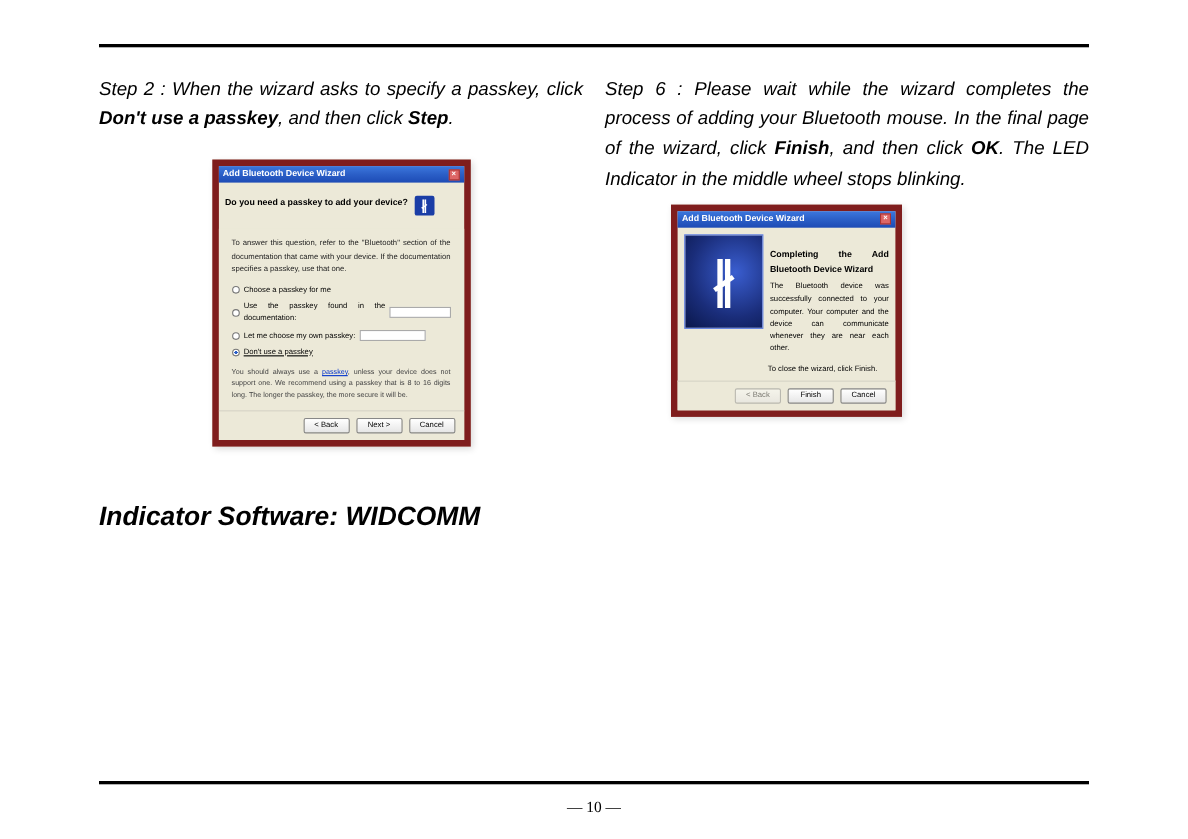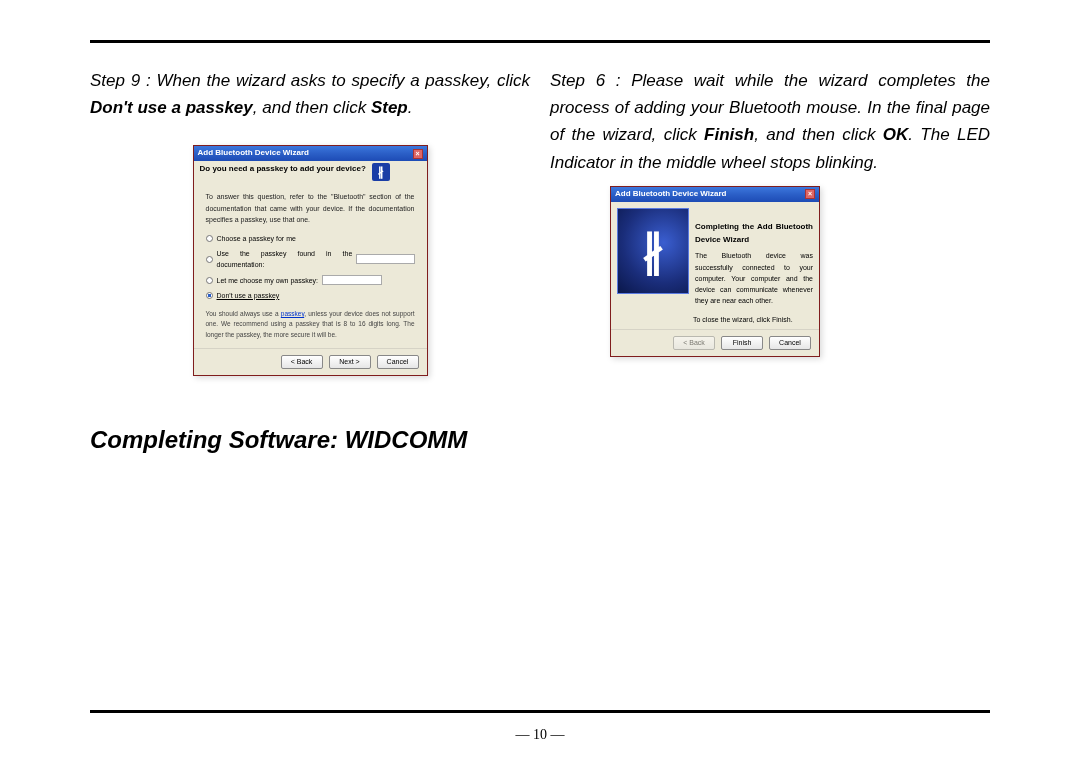--- a/index.html
+++ b/index.html
@@ -40,21 +40,21 @@
     font-style: italic;
     font-size: 17px;
     line-height: 1.6;
     text-align: justify;
   }
   .step-text { text-align: justify; }
   .bold { font-weight: bold; }
 
   .dialog {
     width: 235px;
-    border: 1px solid #7f1d1d;
+    border: 6px solid #7f1d1d;
     background: #ece9d8;
     font-family: Tahoma, sans-serif;
     font-style: normal;
     font-size: 7px;
     margin: 24px auto 10px auto;
     box-shadow: 2px 2px 6px rgba(0,0,0,.15);
   }
   .dlg-title {
     height: 15px;
     background: linear-gradient(to bottom,#3c77dd 0%,#2b5fc7 50%,#1d4bb5 100%);
@@ -75,21 +75,21 @@
     text-align:center;
     line-height:8px;
   }
   .dlg-body {
     padding: 6px 8px 6px 8px;
     background:#ece9d8;
   }
   .dlg-heading {
     font-weight: bold;
     font-size: 8px;
-    padding: 2px 6px;
+    padding: 12px 6px;
     display:flex;
     gap:6px;
     align-items:flex-start;
   }
   .bt-icon-sm {
     width:18px;height:18px;
     background:#1a3da6;
     border-radius:2px;
     display:flex;align-items:center;justify-content:center;
     flex-shrink:0;
@@ -157,21 +157,21 @@
 </style>
 </head>
 <body>
 
 <div class="top-rule"></div>
 
 <div class="columns">
 
   <div class="col">
     <p class="step-text">
-      <span>Step 9 : When the wizard asks to specify a passkey, click </span><span class="bold">Don't use a passkey</span><span>, and then click </span><span class="bold">Step</span><span>.</span>
+      <span>Step 2 : When the wizard asks to specify a passkey, click </span><span class="bold">Don't use a passkey</span><span>, and then click </span><span class="bold">Step</span><span>.</span>
     </p>
 
     <div class="dialog">
       <div class="dlg-title">
         <span>Add Bluetooth Device Wizard</span>
         <span class="dlg-close">×</span>
       </div>
       <div class="dlg-heading">
         <span>Do you need a passkey to add your device?</span>
         <span class="bt-icon-sm">
@@ -232,16 +232,16 @@
       <div class="dlg2-foot">To close the wizard, click Finish.</div>
       <div class="dlg-buttons">
         <div class="btn" style="opacity:.5">&lt; Back</div>
         <div class="btn">Finish</div>
         <div class="btn">Cancel</div>
       </div>
     </div>
   </div>
 </div>
 
-<h2 class="section-heading">Completing Software: WIDCOMM</h2>
+<h2 class="section-heading">Indicator Software: WIDCOMM</h2>
 
 <div class="bottom-rule"></div>
 <div class="page-num">— 10 —</div>
 
 </body></html>

